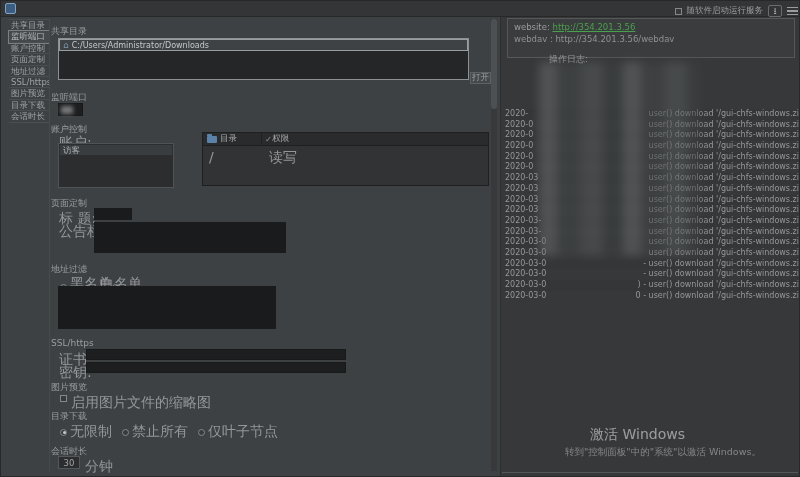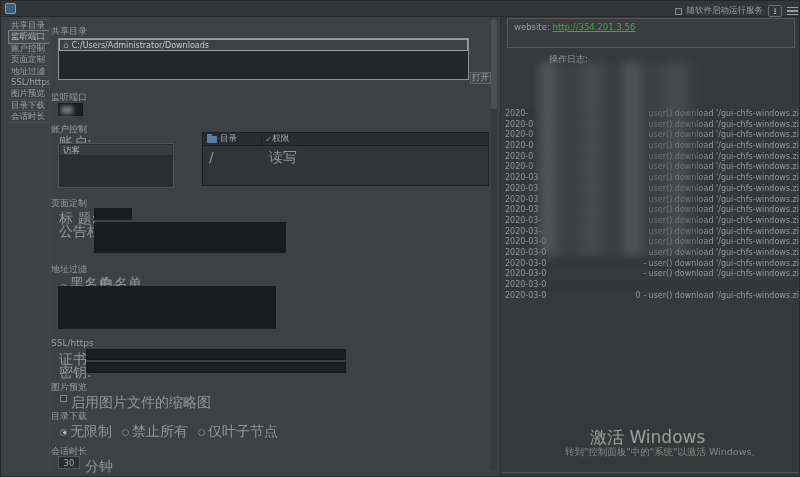--- a/index.html
+++ b/index.html
@@ -44,21 +44,21 @@
   
   .rpanel{left:499px;top:16px;width:301px;height:461px;background:#363839;border-left:1px solid #2c2e30;}
   .infobox{background:#3a3c3e;border:1px solid #55585a;font-family:"DejaVu Sans Mono",monospace;}
   .link{color:#4aa14d;text-decoration:underline;}
   .mono{font-family:"DejaVu Sans Mono",monospace;}
   .logrow{height:10.7px;line-height:10.7px;font-size:8px;color:#95989a;display:flex;white-space:nowrap;overflow:hidden;}
   .logrow:nth-child(odd){background:#343637;}
   .logrow .d{flex:0 0 40px;}
   .logrow .t{margin-left:auto;}
   .logblur{background:repeating-linear-gradient(90deg,#6b6e70 0 18px,#45484a 18px 42px,#595c5e 42px 64px,#3e4143 64px 84px);opacity:.5;filter:blur(5px);border-radius:4px;}
-  .wm1{color:rgba(255,255,255,.5);font-size:17px;white-space:nowrap;}
+  .wm1{color:rgba(255,255,255,.5);font-size:14px;white-space:nowrap;}
   .wm2{color:rgba(255,255,255,.38);font-size:9.5px;white-space:nowrap;}
   .scrolltrack{left:490px;top:18px;width:6px;height:452px;background:#37393b;}
   .scrollthumb{left:490px;top:18px;width:6px;height:90px;background:#4d5052;border-radius:3px;}
 </style>
 </head>
 <body>
 
 <div class="window">
 
   
@@ -168,25 +168,29 @@
   <div class="abs sec" style="left:50px;top:444px;">会话时长</div>
   <div class="abs" style="left:57px;top:455px;width:22px;height:13px;background:#2b2d2e;border:1px solid #55585a;color:#a0a3a5;font-size:8.5px;text-align:center;line-height:12px;">30</div>
   <div class="abs sub" style="left:84px;top:457px;">分钟</div>
 
   
   <div class="abs scrolltrack"></div>
   <div class="abs scrollthumb"></div>
 
   
   <div class="abs rpanel">
-    <div class="abs infobox" style="left:6px;top:1px;width:288px;height:30px;">
+    <div class="abs infobox" style="left:6px;top:1px;width:288px;height:40px;">
       <div style="margin:3px 0 0 6px;font-size:8.5px;color:#9a9da0;">
         <span>website:</span>
         <span class="link">http://354.201.3.56</span>
       </div>
+      <div style="margin:2px 0 0 6px;font-size:8.5px;color:#8f9294;">
+        <span>webdav :</span>
+        <span>http://354.201.3.56/webdav</span>
+      </div>
     </div>
     <div class="abs txt" style="left:4px;top:36px;margin-left:44px;">操作日志:</div>
     <div class="abs mono" id="loglist" style="left:4px;top:45px;width:294px;margin-top:47px;">
         <div class="logrow">
           <span class="d">2020-</span>
           <span class="t">user() download '/gui-chfs-windows.zi</span>
         </div>
         <div class="logrow">
           <span class="d">2020-0</span>
           <span class="t">user() download '/gui-chfs-windows.zi</span>
@@ -242,20 +246,21 @@
         <div class="logrow">
           <span class="d">2020-03-0</span>
           <span class="t">- user() download '/gui-chfs-windows.zi</span>
         </div>
         <div class="logrow">
           <span class="d">2020-03-0</span>
           <span class="t">- user() download '/gui-chfs-windows.zi</span>
         </div>
         <div class="logrow">
           <span class="d">2020-03-0</span>
+          <span class="t">) - user() download '/gui-chfs-windows.zi</span>
         </div>
         <div class="logrow">
           <span class="d">2020-03-0</span>
           <span class="t">0 - user() download '/gui-chfs-windows.zi</span>
         </div>
       </div>
     <div class="abs logblur" style="left:38px;top:45px;width:162px;height:193px;"></div>
 
     <div class="abs wm1" style="left:89px;top:409px;">激活 Windows</div>
     <div class="abs wm2" style="left:64px;top:429px;">转到"控制面板"中的"系统"以激活 Windows。</div>

